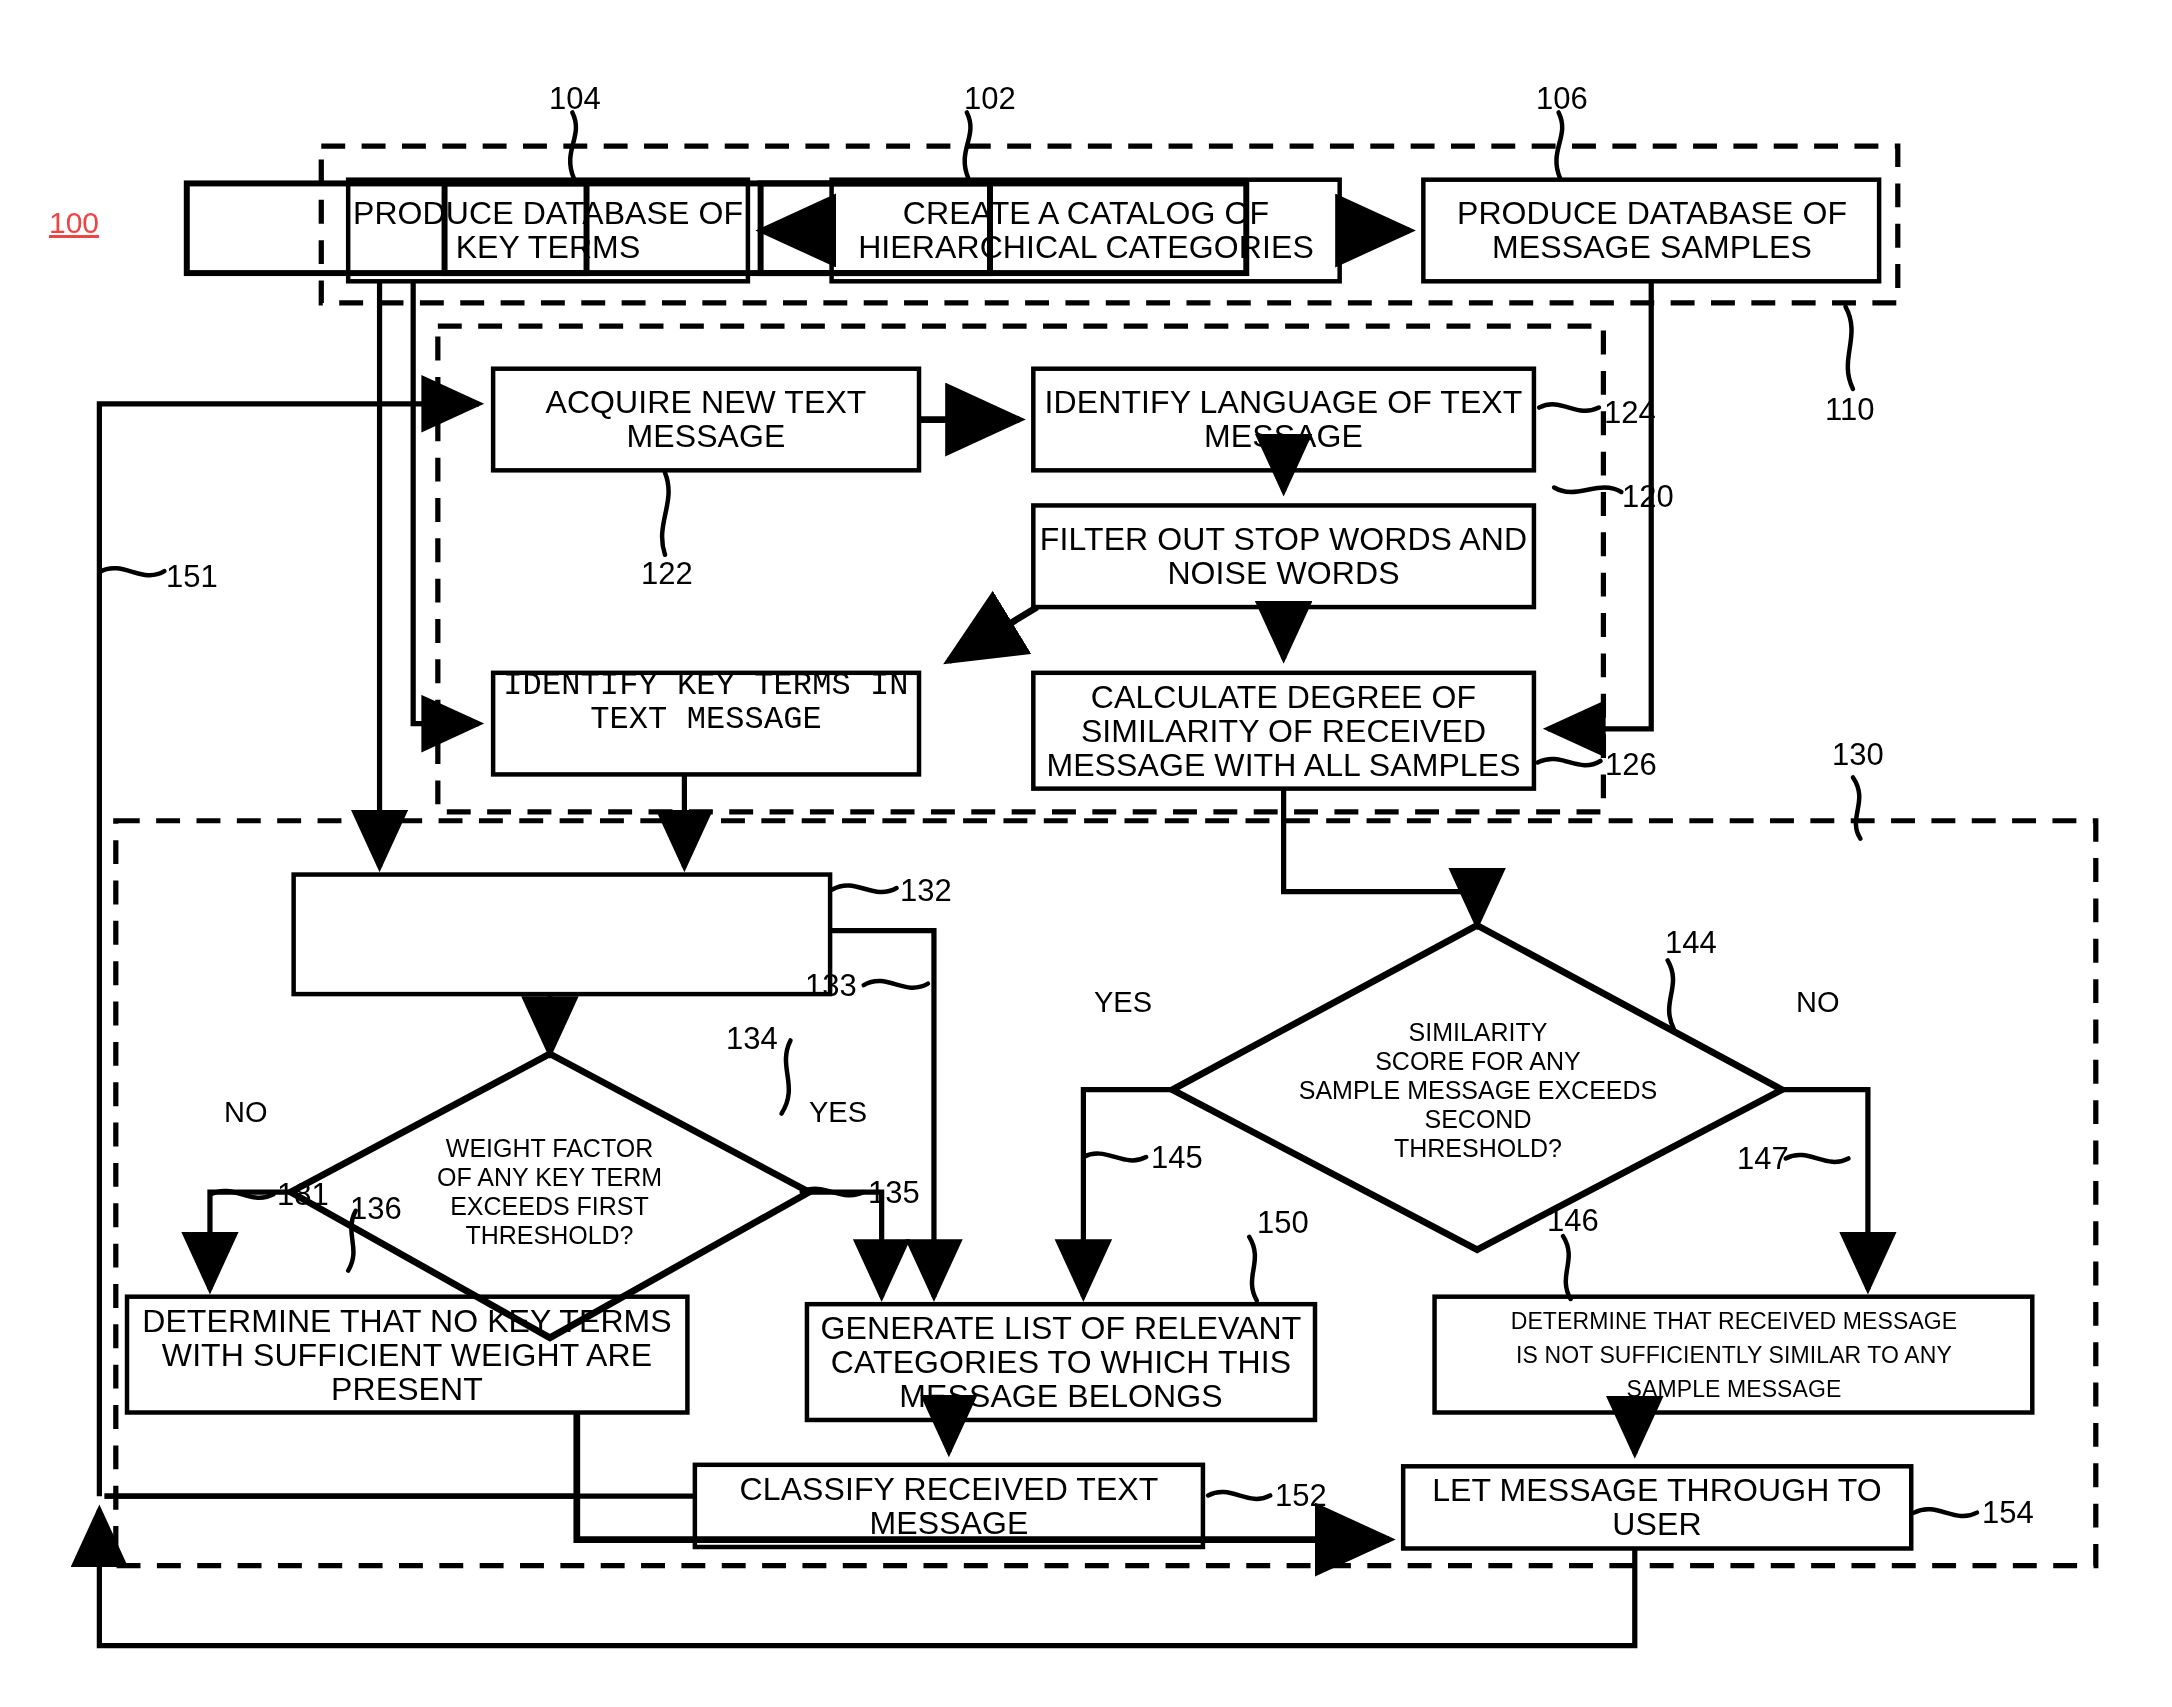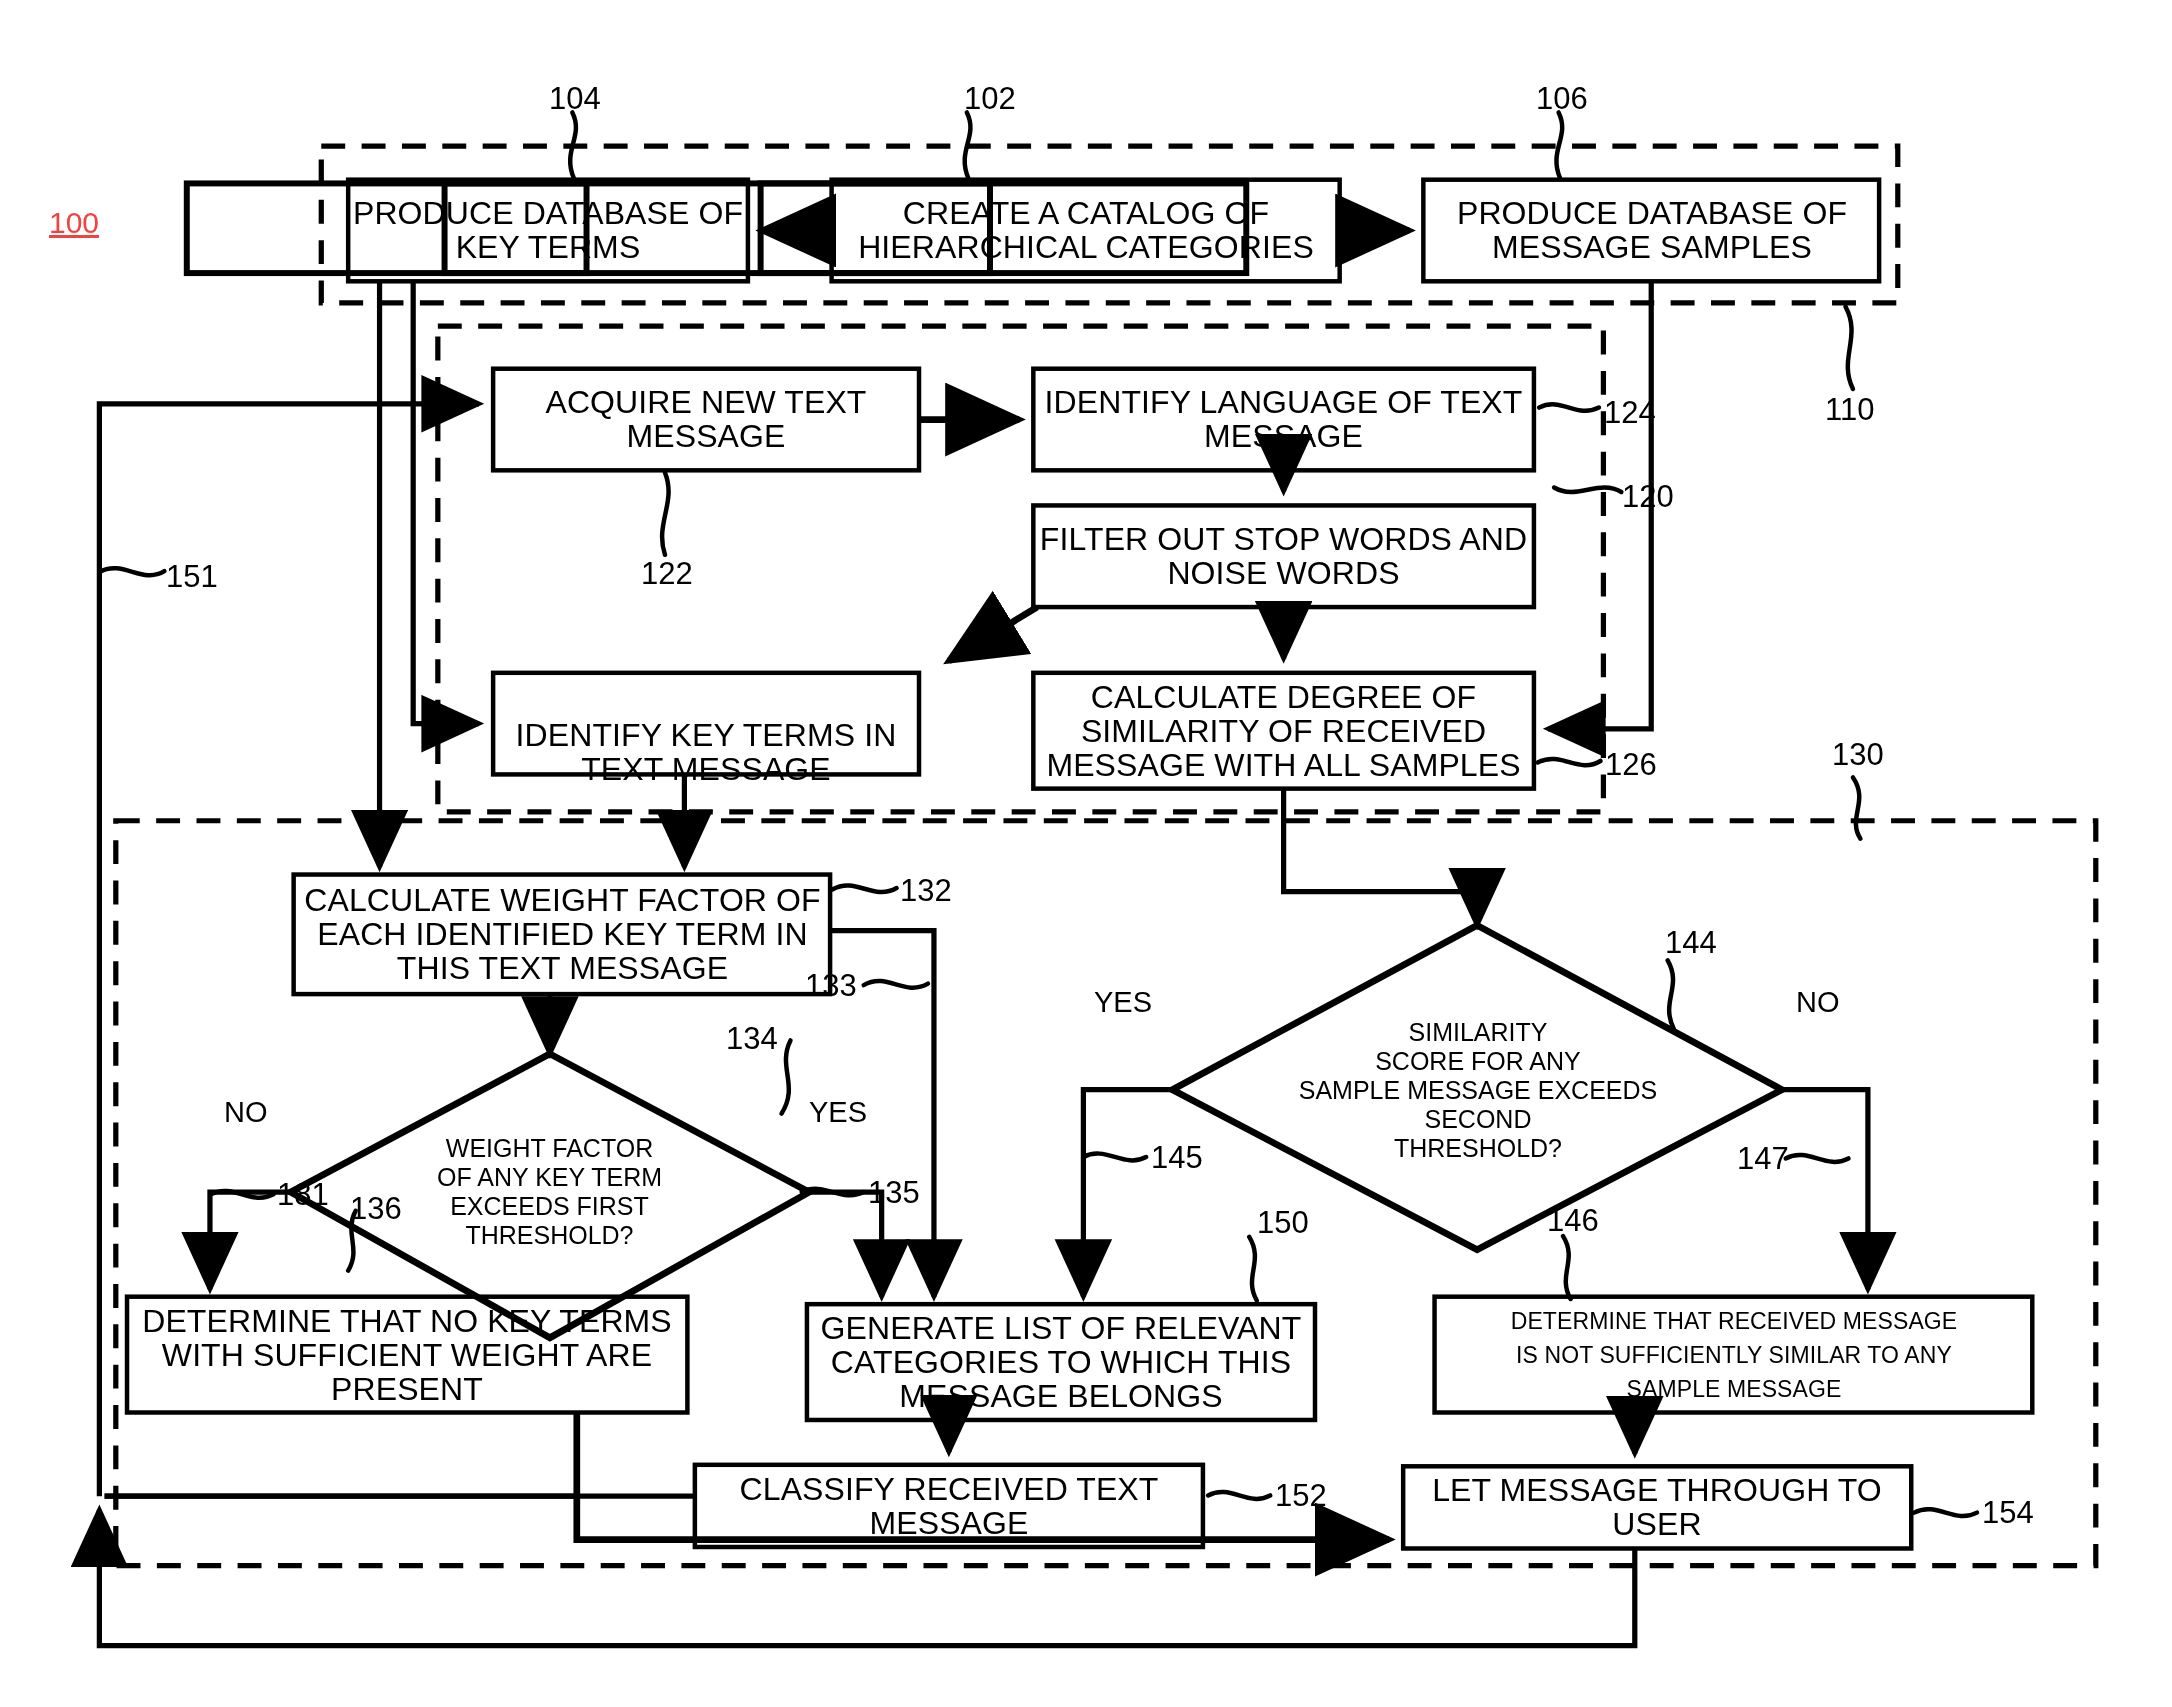--- a/index.html
+++ b/index.html
@@ -193,29 +193,26 @@
 HIERARCHICAL CATEGORIES</div>
 <div class="boxlabel" style="left:1424px;top:179px;width:456px;height:102px;">PRODUCE DATABASE OF
 MESSAGE SAMPLES</div>
 
 <div class="boxlabel" style="left:493px;top:368px;width:426px;height:102px;">ACQUIRE NEW TEXT
 MESSAGE</div>
 <div class="boxlabel" style="left:1033px;top:368px;width:501px;height:102px;">IDENTIFY LANGUAGE OF TEXT
 MESSAGE</div>
 <div class="boxlabel" style="left:1033px;top:505px;width:501px;height:102px;">FILTER OUT STOP WORDS AND
 NOISE WORDS</div>
-<div class="boxlabel" style="left:493px;top:701px;width:426px;height:102px;">IDENTIFY KEY TERMS IN
+<div class="boxlabel" style="left:493px;top:652px;width:426px;height:102px;font-family:Liberation Mono, monospace;">IDENTIFY KEY TERMS IN
 TEXT MESSAGE</div>
 <div class="boxlabel" style="left:1033px;top:673px;width:501px;height:116px;">CALCULATE DEGREE OF
 SIMILARITY OF RECEIVED
 MESSAGE WITH ALL SAMPLES</div>
 
-<div class="boxlabel" style="left:294px;top:874px;width:537px;height:120px;">CALCULATE WEIGHT FACTOR OF
-EACH IDENTIFIED KEY TERM IN
-THIS TEXT MESSAGE</div>
 <div class="boxlabel" style="left:127px;top:1297px;width:560px;height:116px;">DETERMINE THAT NO KEY TERMS
 WITH SUFFICIENT WEIGHT ARE
 PRESENT</div>
 <div class="boxlabel" style="left:807px;top:1304px;width:508px;height:116px;">GENERATE LIST OF RELEVANT
 CATEGORIES TO WHICH THIS
 MESSAGE BELONGS</div>
 <div class="boxlabel" style="left:1435px;top:1297px;width:598px;height:116px;font-size:23px;">DETERMINE THAT RECEIVED MESSAGE
 IS NOT SUFFICIENTLY SIMILAR TO ANY
 SAMPLE MESSAGE</div>
 <div class="boxlabel" style="left:695px;top:1465px;width:508px;height:82px;">CLASSIFY RECEIVED TEXT

